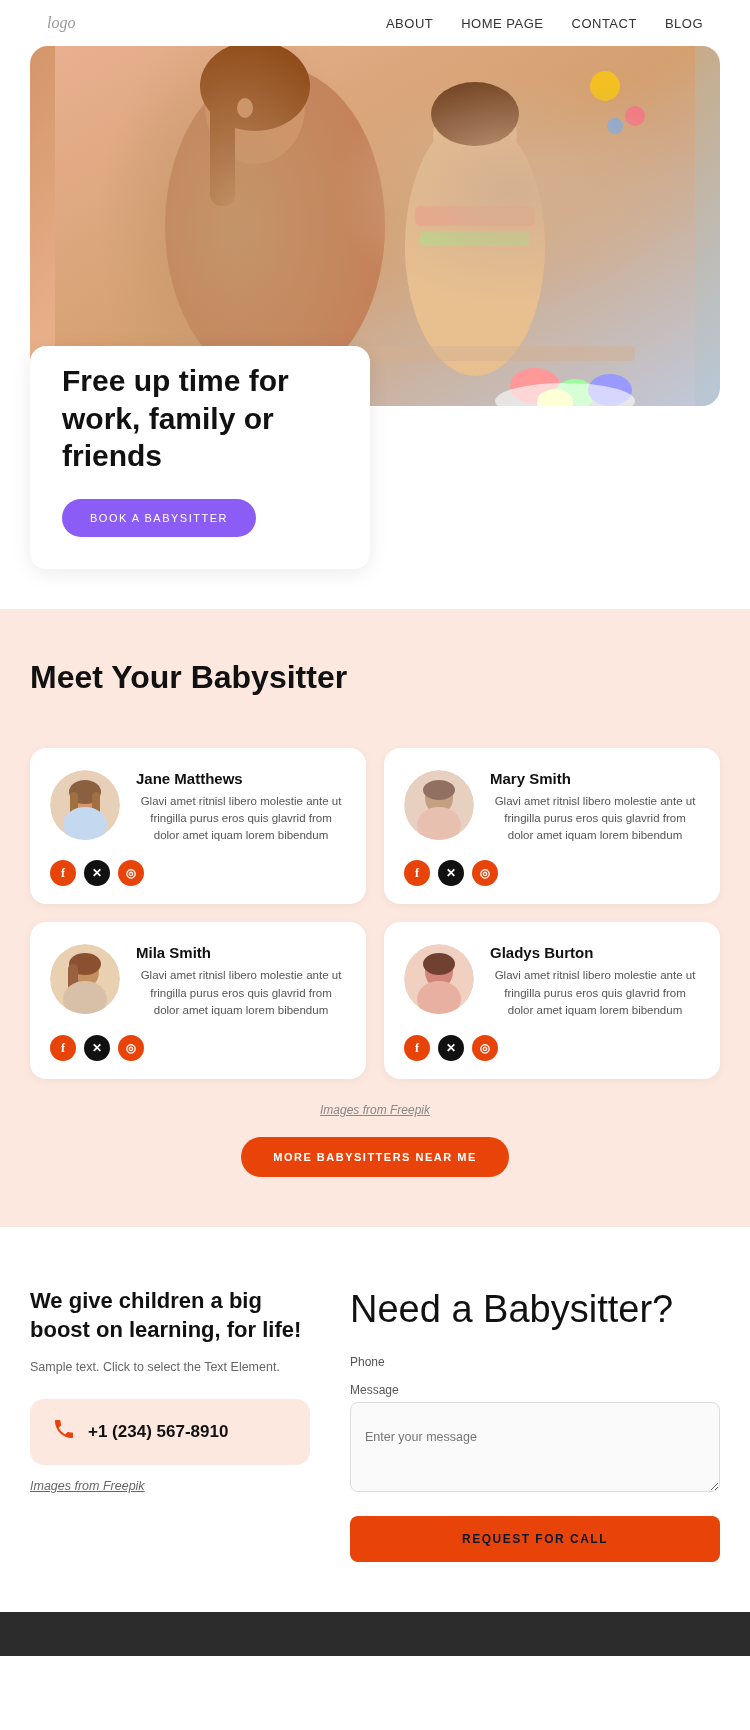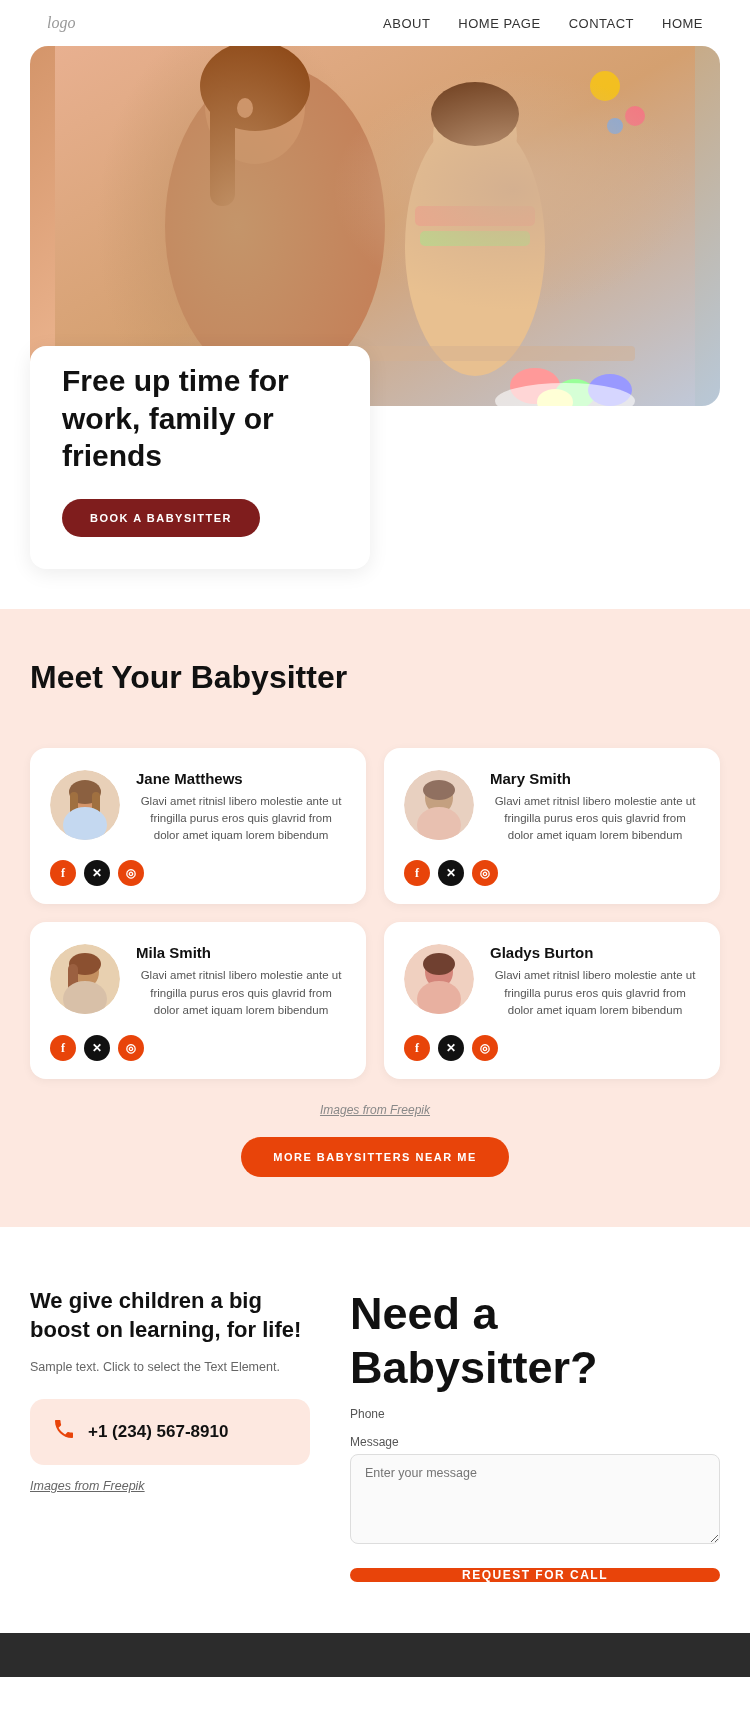--- a/index.html
+++ b/index.html
@@ -42,22 +42,22 @@
       position: relative; background: #fff; border-radius: 16px;
       margin: -60px 30px 0 30px; padding: 16px 32px 32px 32px;
       width: 340px; box-shadow: 0 4px 20px rgba(0,0,0,0.08);
       z-index: 10;
     }
     .hero-text-box h1 {
       font-size: 30px; font-weight: 900; color: #111; line-height: 1.25;
       font-family: Arial, sans-serif; margin-bottom: 24px;
     }
     .btn-primary {
-      background: #7f1d1d; color: #fff; border: none; border-radius: 30px;
-      padding: 13px 28px; font-size: 11px; font-weight: 700; letter-spacing: 1.5px;
+      background: #8b5cf6; color: #fff; border: none; border-radius: 30px;
+      padding: 13px 28px; font-size: 11px; font-weight: 400; letter-spacing: 1.5px;
       cursor: pointer; font-family: Arial, sans-serif; text-transform: uppercase;
     }
 
     
     .meet-section {
       background: #fde8e0; padding: 50px 30px 50px;
     }
     .meet-section h2 {
       text-align: left; font-size: 32px; font-weight: 900;
       color: #111; font-family: Arial, sans-serif; margin-bottom: 52px;
@@ -129,63 +129,63 @@
       font-family: Arial, sans-serif;
     }
     .freepik-left {
       font-style: italic; font-size: 11px; color: #888;
       font-family: Arial, sans-serif;
     }
     .freepik-left span { text-decoration: underline; }
 
     .need-right { flex: 1; }
     .need-right h2 {
-      font-size: 45px; font-weight: 700; color: #111;
-      font-family: Arial, sans-serif; margin-bottom: 12px; line-height: 1.2;
+      font-size: 38px; font-weight: 400; color: #111;
+      font-family: Arial, sans-serif; margin-bottom: 22px; line-height: 1.2;
     }
     .form-group { margin-bottom: 14px; }
     .form-group label {
       display: block; font-size: 12px; color: #555;
       font-family: Arial, sans-serif; margin-bottom: 5px;
     }
     .form-input {
       width: 100%; border: 1px solid #ddd; border-radius: 8px;
       padding: 11px 14px; font-size: 12.5px; color: #999;
       font-family: Arial, sans-serif; outline: none;
       background: #fafafa;
     }
     .form-textarea {
       width: 100%; border: 1px solid #ddd; border-radius: 8px;
-      padding: 11px 14px; font-size: 12.5px; color: #3b82f6;
+      padding: 27px 14px; font-size: 12.5px; color: #3b82f6;
       font-family: Arial, sans-serif; outline: none;
       background: #fafafa; resize: vertical; height: 90px;
     }
     .btn-submit {
-      width: 100%; background: #e8440a; color: #ffffff; border: none;
-      border-radius: 8px; font-size: 12px; font-weight: 700;
+      width: 100%; background: #e8440a; color: #0f172a; border: none;
+      border-radius: 8px; padding: 16px; font-size: 12px; font-weight: 700;
       letter-spacing: 1.5px; cursor: pointer; font-family: Arial, sans-serif;
       text-transform: uppercase; margin-top: 6px;
     }
 
     
     footer {
       background: #2c2c2c; padding: 22px 30px;
       text-align: center;
     }
   </style>
 </head>
 <body>
 
 <nav>
   <span class="logo">logo</span>
   <div class="nav-links">
     <a>ABOUT</a>
     <a>HOME PAGE</a>
     <a>CONTACT</a>
-    <a>HOME</a>
+    <a>BLOG</a>
   </div>
 </nav>
 
 <section class="hero">
   <div class="hero-image-wrapper">
     <div class="hero-image-bg">
       
       <svg width="100%" height="100%" viewBox="0 0 640 360" xmlns="http://www.w3.org/2000/svg">
 
         <defs>

